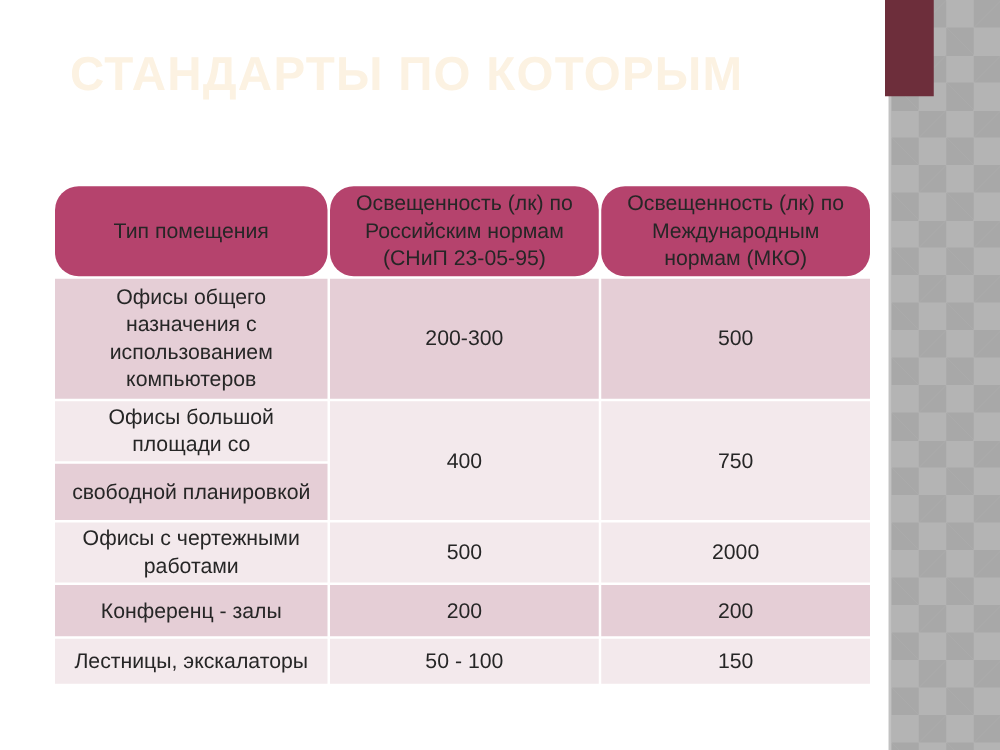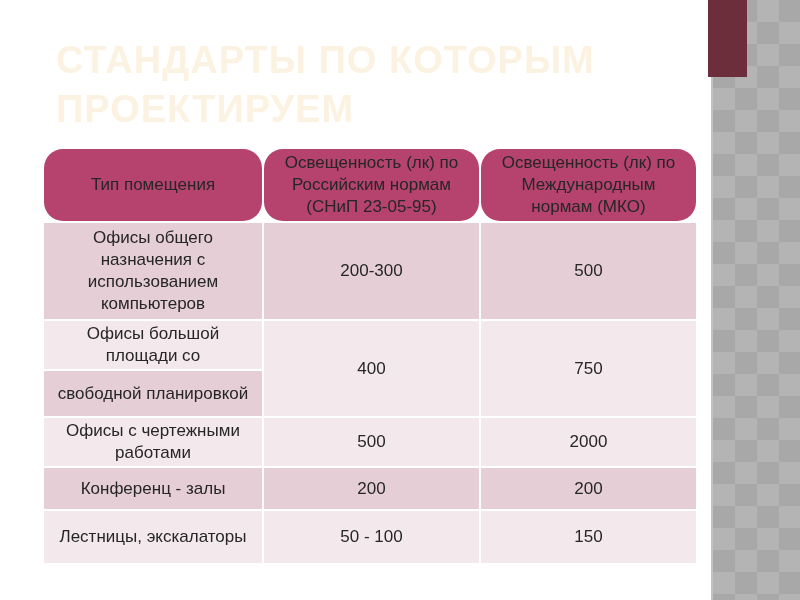--- a/index.html
+++ b/index.html
@@ -53,34 +53,33 @@
     background:#b5436d;color:#321421;font-size:17px;line-height:1.32;border-radius:19px;
   }
   td.band-dark{background:#e5ced6;}
   td.band-light{background:#f3e9ec;}
   tr.h-header{height:72px;}
   tr.h-r1{height:96px;margin-top:40px;}
   tr.h-r2a{height:46px;}
   tr.h-r2b{height:45px;}
   tr.h-r3{height:48px;}
   tr.h-r4{height:41px;border-radius:16px;}
-  tr.h-r5{height:52px;}
+  tr.h-r5{height:36px;}
 </style>
 </head>
 <body>
 
 <div class="slide">
 
   <div class="side-pattern"></div>
 
   <div class="ribbon"></div>
 
   <div class="title">
     <span class="line">СТАНДАРТЫ ПО КОТОРЫМ</span>
-    <span class="line">ПРОЕКТИРУЕМ</span>
   </div>
 
   <table class="std">
     <colgroup>
       <col style="width:218px">
       <col style="width:215px">
       <col style="width:215px">
     </colgroup>
     <tbody>
       <tr class="h-header">

